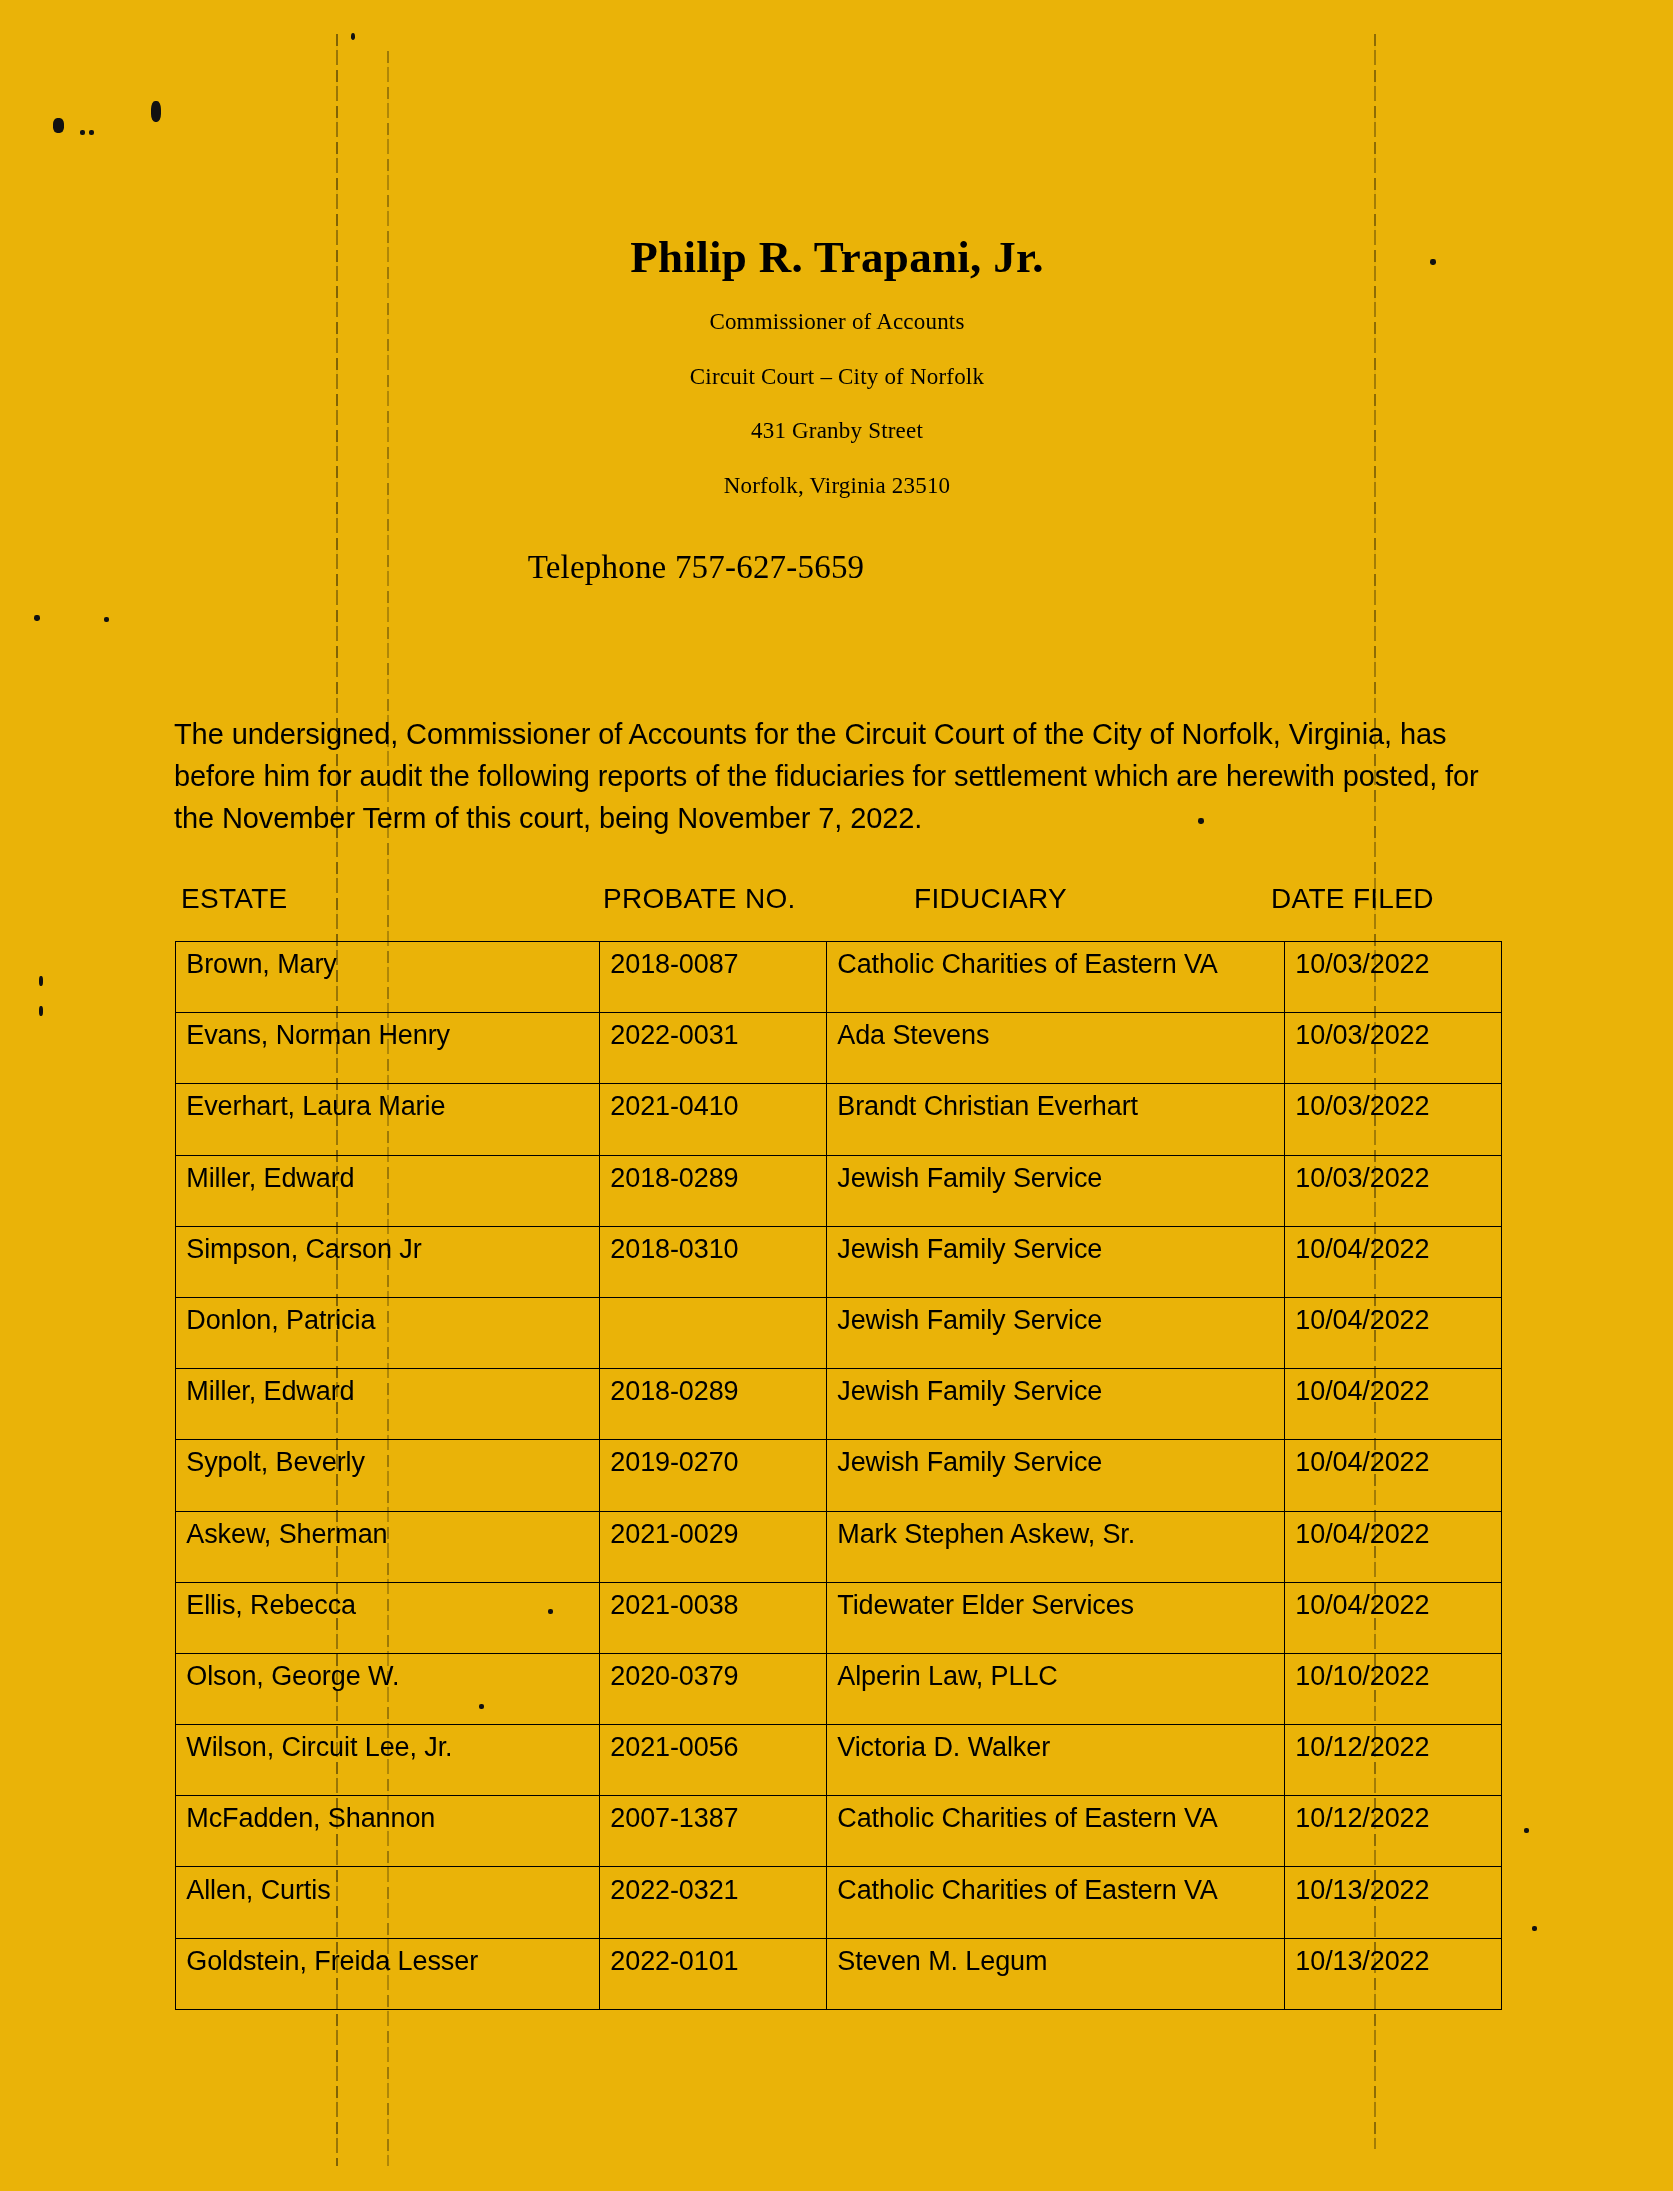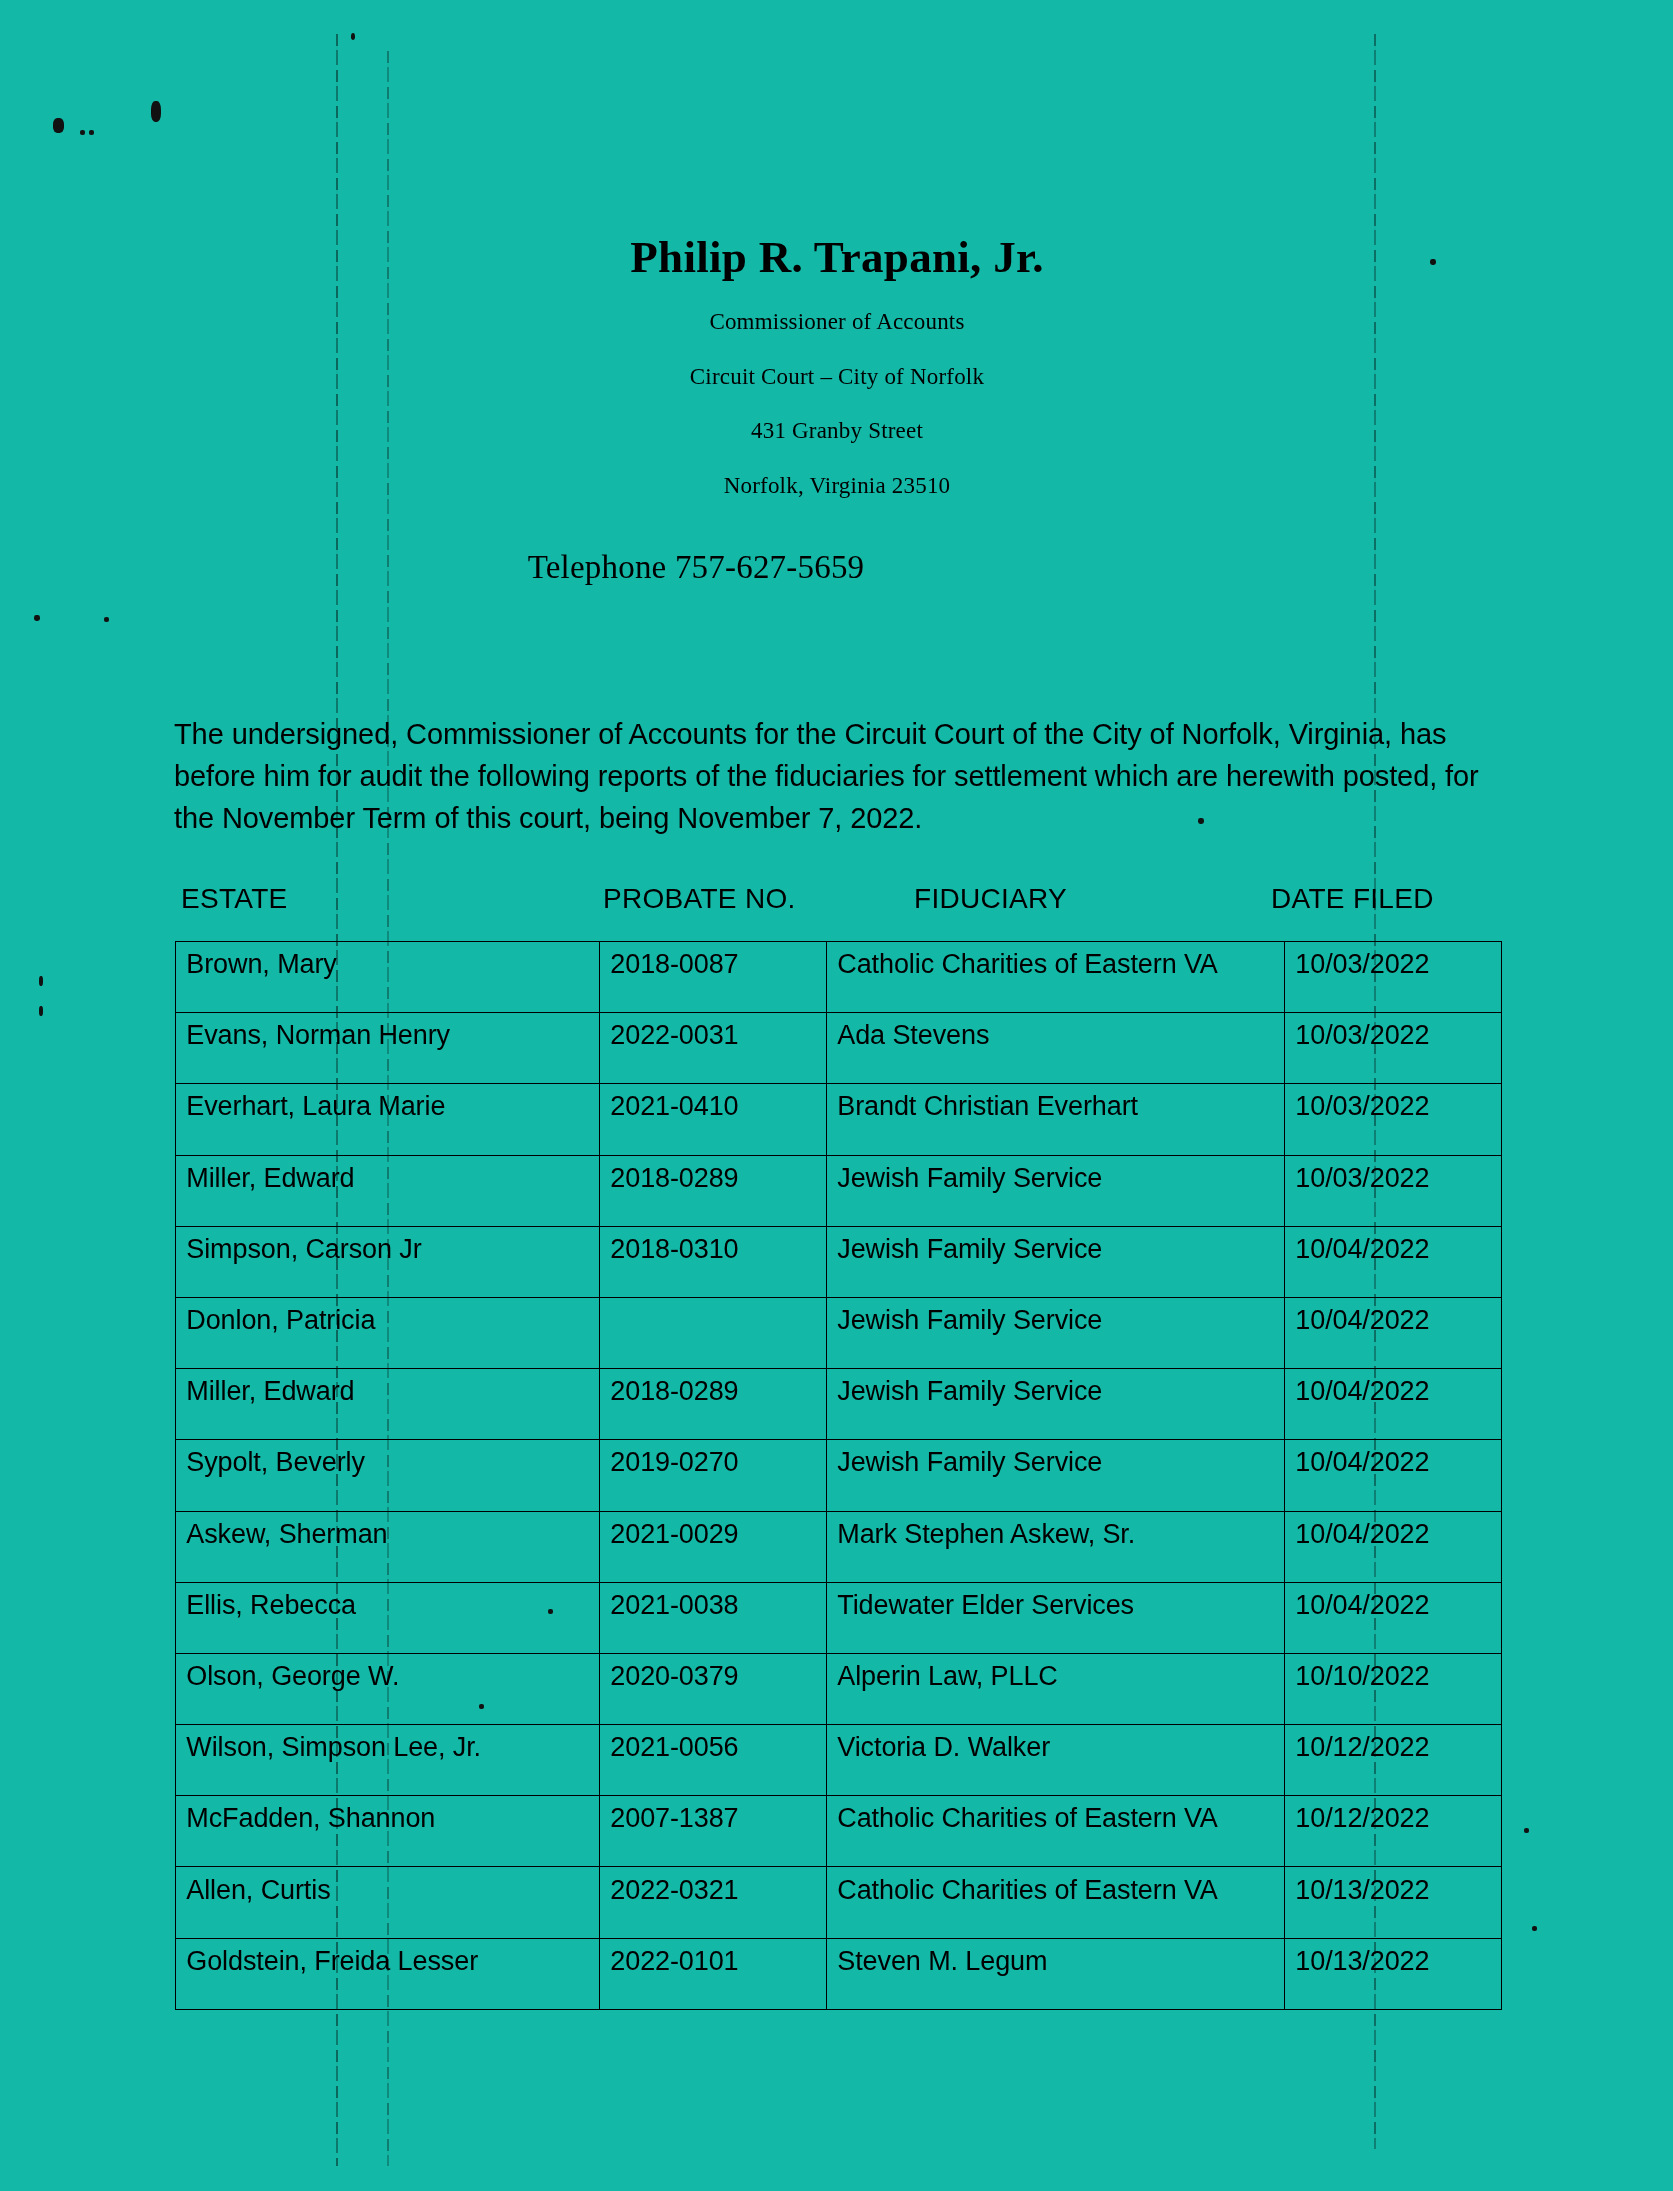--- a/index.html
+++ b/index.html
@@ -8,21 +8,21 @@
     background: #ffffff;
   }
   body {
     font-family: "Liberation Sans", sans-serif;
     color: #000000;
   }
   #page {
     position: relative;
     width: 1674px;
     height: 2192px;
-    background: #14b8a6;
+    background: #eab308;
     overflow: hidden;
   }
 
   
   .scanline {
     position: absolute;
     width: 1.7px;
     background: repeating-linear-gradient(
       to bottom,
       rgba(0,0,0,0.72) 0px,
@@ -250,21 +250,21 @@
             <td>Tidewater Elder Services</td>
             <td>10/04/2022</td>
           </tr>
           <tr>
             <td>Olson, George W.</td>
             <td>2020-0379</td>
             <td>Alperin Law, PLLC</td>
             <td>10/10/2022</td>
           </tr>
           <tr>
-            <td>Wilson, Simpson Lee, Jr.</td>
+            <td>Wilson, Circuit Lee, Jr.</td>
             <td>2021-0056</td>
             <td>Victoria D. Walker</td>
             <td>10/12/2022</td>
           </tr>
           <tr>
             <td>McFadden, Shannon</td>
             <td>2007-1387</td>
             <td>Catholic Charities of Eastern VA</td>
             <td>10/12/2022</td>
           </tr>

